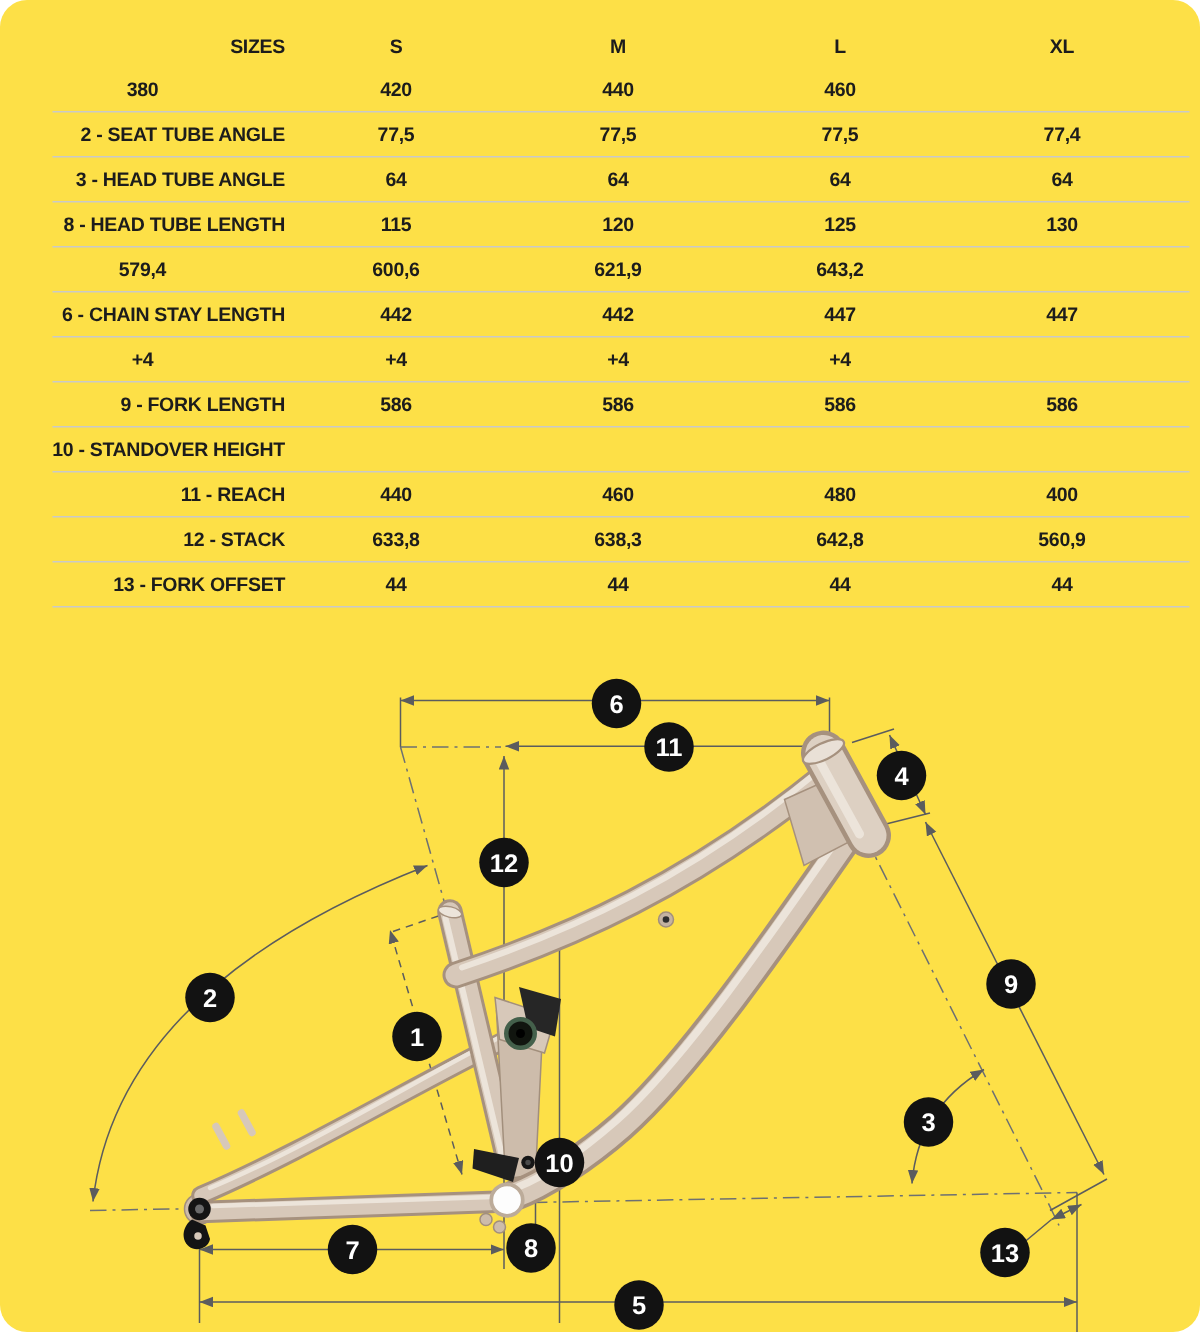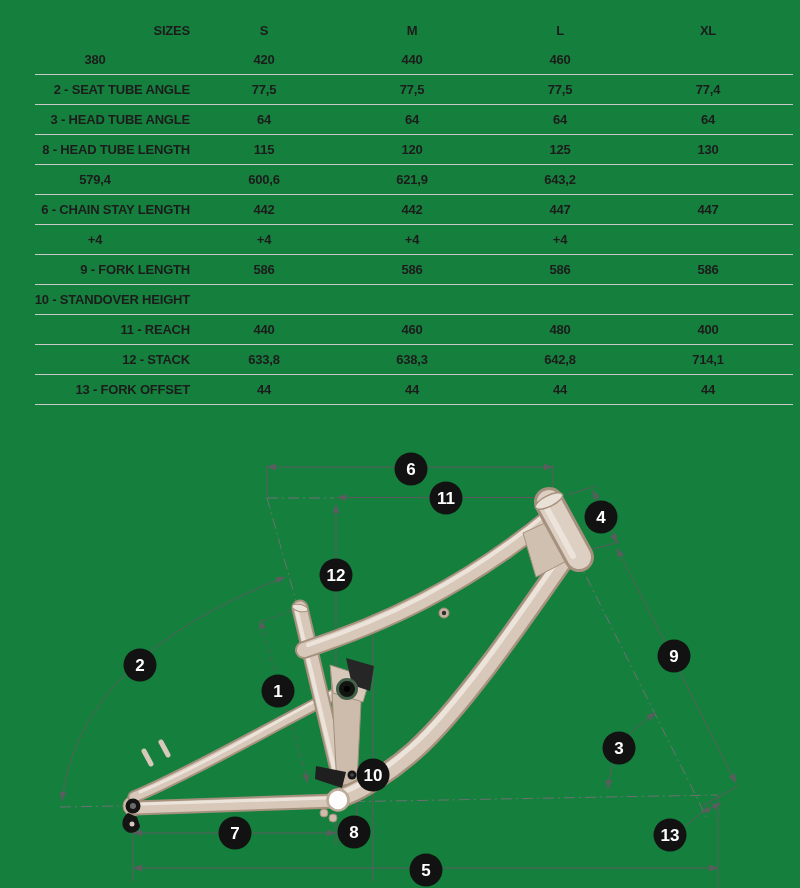--- a/index.html
+++ b/index.html
@@ -1,17 +1,17 @@
 <!DOCTYPE html>
 <html><head>
 <meta charset="utf-8">
 <style>
   html,body{margin:0;padding:0;background:#ffffff;}
-  .page{position:relative;width:800px;height:888px;background:#15803d;overflow:hidden;
-        font-family:"Liberation Sans",sans-serif;color:#1c1c1c;}
+  .page{position:relative;width:800px;height:888px;background:#fde047;overflow:hidden;
+        font-family:"Liberation Sans",sans-serif;color:#1c1c1c;border-radius:18px;}
   
   .geo-table{position:absolute;left:0;top:16px;width:782px;}
   .g-row{display:grid;grid-template-columns:190px repeat(4,1fr);height:30px;
          align-items:center;position:relative;}
   .g-header{height:28px;}
   .g-body .g-row{position:relative;}
   .g-body .g-row + .g-row::before{content:"";position:absolute;left:35px;right:-11px;top:0;
          height:1px;background:#c9c9c9;}
   .g-body::after{content:"";display:block;height:1px;margin-left:35px;margin-right:-11px;
          background:#c9c9c9;}
@@ -106,21 +106,21 @@
       <div class="g-val">440</div>
       <div class="g-val">460</div>
       <div class="g-val">480</div>
       <div class="g-val">400</div>
     </div>
         <div class="g-row">
       <div class="g-label">12 - STACK</div>
       <div class="g-val">633,8</div>
       <div class="g-val">638,3</div>
       <div class="g-val">642,8</div>
-      <div class="g-val">714,1</div>
+      <div class="g-val">560,9</div>
     </div>
         <div class="g-row">
       <div class="g-label">13 - FORK OFFSET</div>
       <div class="g-val">44</div>
       <div class="g-val">44</div>
       <div class="g-val">44</div>
       <div class="g-val">44</div>
     </div>
       </div>
   </div>

